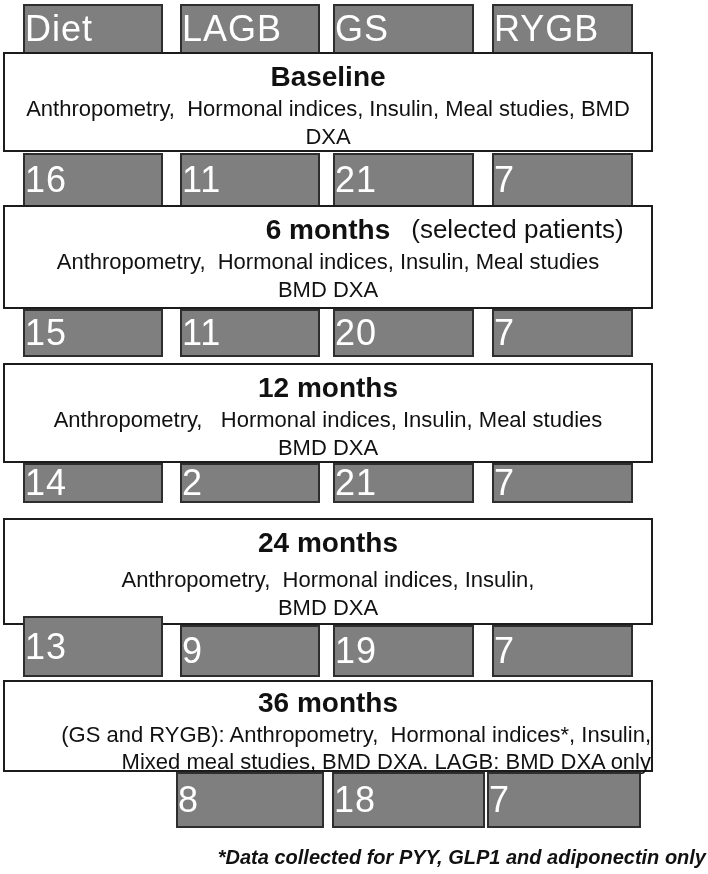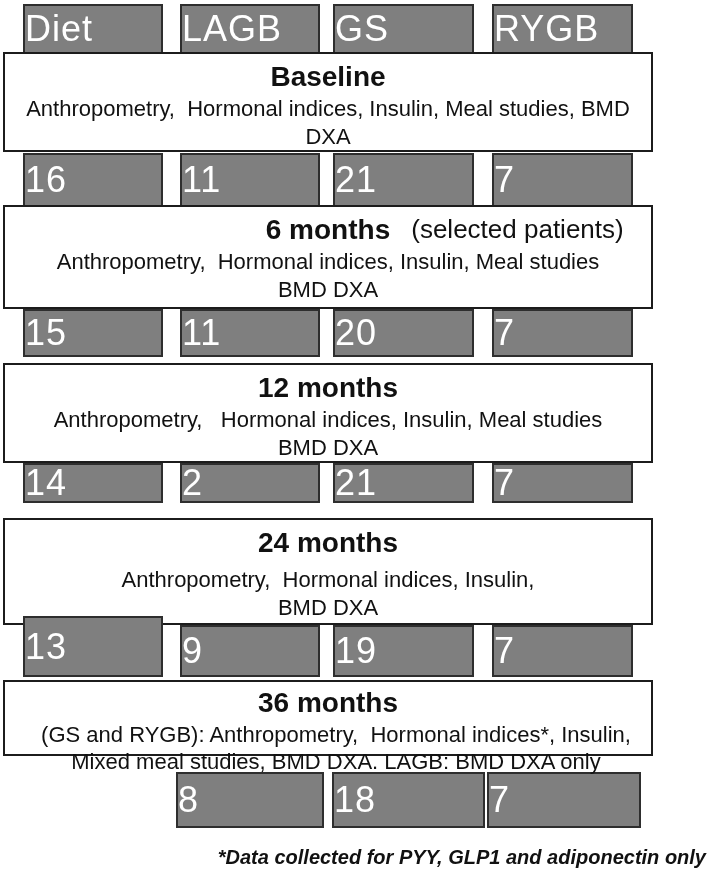--- a/index.html
+++ b/index.html
@@ -30,27 +30,27 @@
   
   .stage{
     position:absolute;left:3px;width:650px;box-sizing:border-box;
     background:#ffffff;border:2px solid #1c1c1c;z-index:2;
     text-align:center;color:#111111;padding-top:4px;
   }
   .s0{top:52px;height:100px}
   .s1{top:205px;height:104px}
   .s2{top:363px;height:100px}
   .s3{top:518px;height:107px}
-  .s4{top:680px;height:76px}
+  .s4{top:680px;height:92px}
   .stage-title{font-size:28px;font-weight:bold;line-height:37px;white-space:nowrap;}
   .stage-title .note{font-weight:normal;font-size:26px;position:absolute;margin-left:21px;white-space:nowrap;}
   .line{font-size:22px;line-height:28px;white-space:pre-wrap;}
   .s3 .stage-title{margin-bottom:5px;}
   .s4{padding-top:2px;}
-  .s4 .line{text-align:center;padding-left:16px;line-height:27px;}
+  .s4 .line{text-align:right;padding-left:16px;line-height:27px;}
   .footnote{
     position:absolute;top:846px;left:0;right:2px;text-align:right;
     font-size:20px;font-weight:bold;font-style:italic;color:#111111;
   }
 </style>
 </head>
 <body>
 
 <div class="fig">
 

